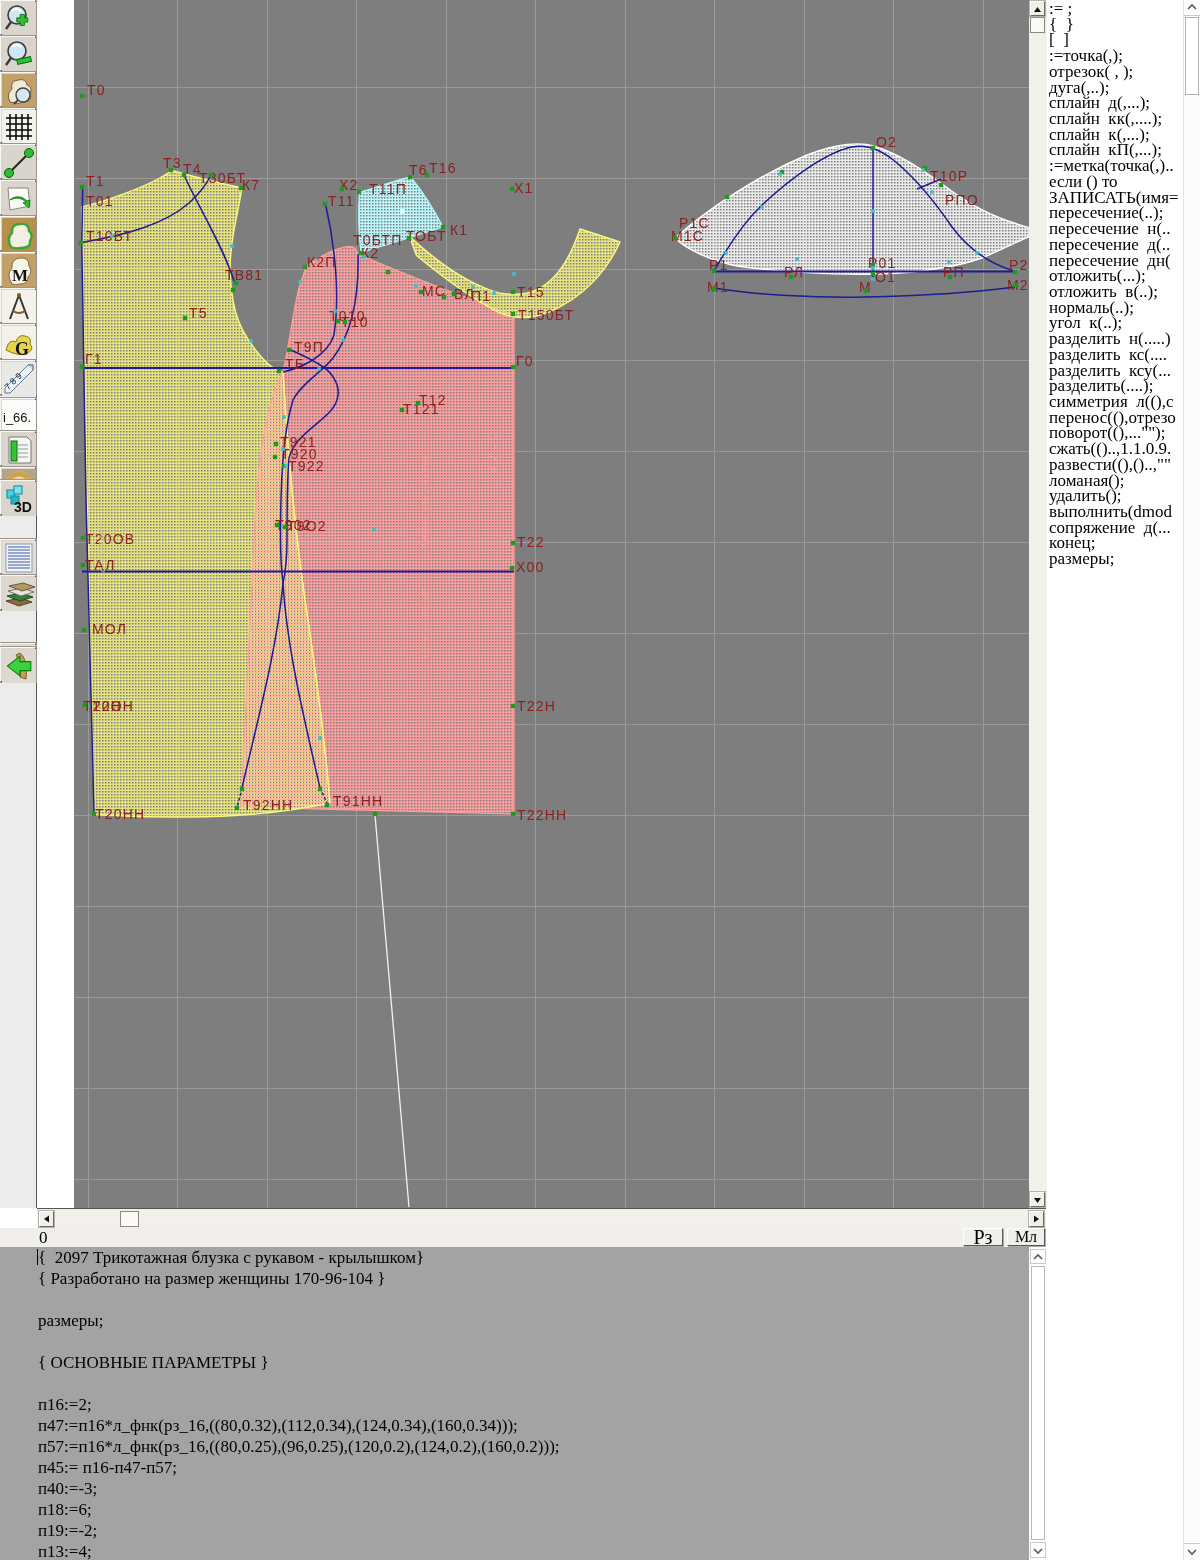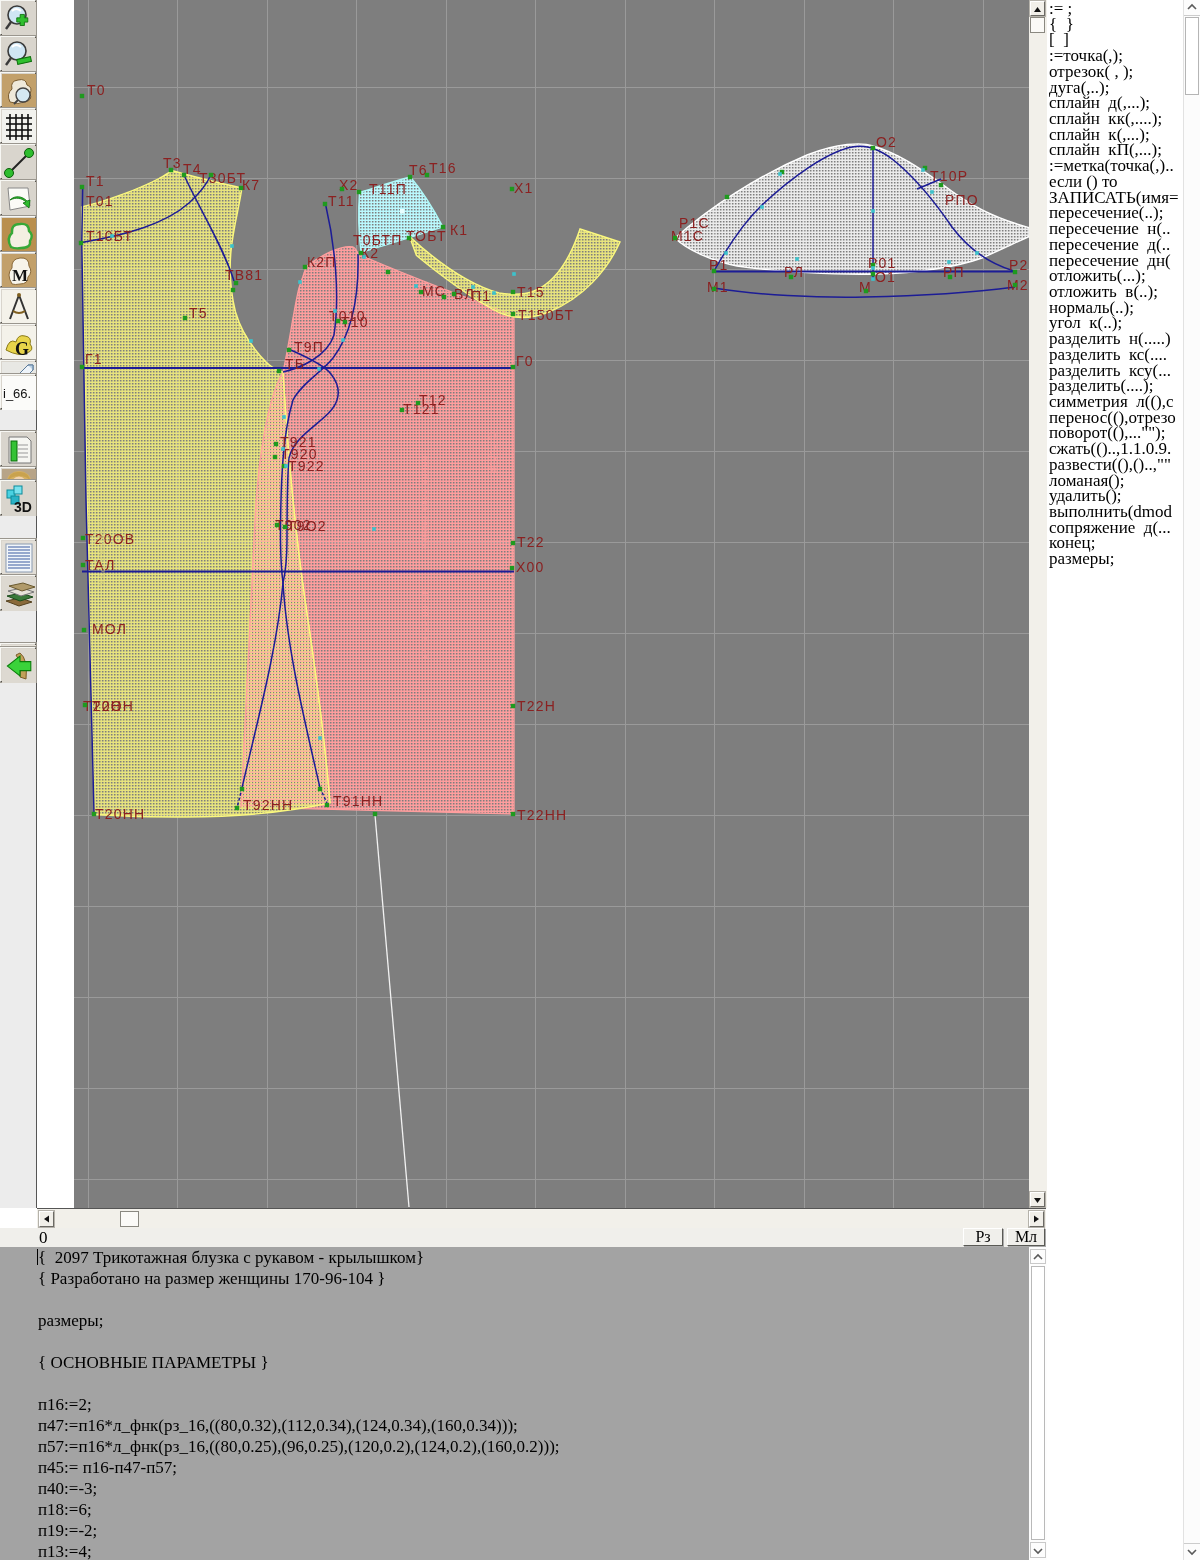--- a/index.html
+++ b/index.html
@@ -113,21 +113,21 @@
 
 <div class="tbtn" style="top:360px;">
       <svg width="34" height="34" viewBox="0 0 34 34">
         <rect width="34" height="34" fill="#e8e8e4"></rect>
         <path d="M3,26 L26,3 h5 v5 L8,31 h-5 z" fill="#eef4fa" stroke="#5a7a9a"></path>
         <path d="M26,3 h5 v5" fill="#b8d0e4" stroke="#5a7a9a"></path>
         <text x="4" y="27" font-family="Liberation Sans,sans-serif" font-size="9" fill="#223" transform="rotate(-45 7 25)">7 8 9</text>
       </svg>
     </div>
 
-<div class="tbtn" style="top:374px;">
+<div class="tbtn" style="top:398px;">
       <svg width="34" height="34" viewBox="0 0 34 34">
         <rect width="34" height="34" fill="#fbfbf9"></rect>
         <text x="1" y="22" font-family="Liberation Sans,sans-serif" font-size="13" fill="#111">i_66.</text>
       </svg>
     </div>
 
 <div class="tbtn" style="top:431px;">
       <svg width="34" height="34" viewBox="0 0 34 34">
         <rect width="34" height="34" fill="#d9d5cd"></rect>
         <path d="M7,4 h18 l4,4 v22 h-22 z" fill="#f6f6f2" stroke="#777"></path>
@@ -502,21 +502,21 @@
 <div class="abs" style="left:83px;top:2px;width:19px;height:16px;background:#fbfaf7;border:1px solid #8a8880;"></div>
 <div class="arrbtn" style="left:992px;top:2px;width:15px;height:16px;"><svg width="13" height="14">
           <path d="M9,7 L4,3.5 L4,10.5 Z" fill="#111"></path>
         </svg></div>
 </div>
 
 <div class="abs" style="left:0;top:1228px;width:1046px;height:19px;background:#f0efeb;">
 
 <div class="abs" style="left:39px;top:0px;font-family:'Liberation Serif',serif;font-size:17px;color:#000;">0</div>
 
-<div class="abs" style="left:963px;top:0px;width:40px;height:18px;background:#f0efeb;border:1px solid;border-color:#ffffff #5a5a55 #5a5a55 #ffffff;box-shadow:1px 1px 0 #aaa;font-family:'Liberation Serif',serif;font-size:16px;text-align:center;line-height:16px;">Рз</div>
+<div class="abs" style="left:963px;top:0px;width:40px;height:18px;background:#f0efeb;border:1px solid;border-color:#ffffff #5a5a55 #5a5a55 #ffffff;box-shadow:1px 1px 0 #aaa;font-family:'Liberation Serif',serif;font-size:20px;text-align:center;line-height:16px;">Рз</div>
 
 <div class="abs" style="left:1007px;top:0px;width:38px;height:18px;background:#f0efeb;border:1px solid;border-color:#ffffff #5a5a55 #5a5a55 #ffffff;box-shadow:1px 1px 0 #aaa;font-family:'Liberation Serif',serif;font-size:16px;text-align:center;line-height:16px;">Мл</div>
 </div>
 
 <div class="abs" style="left:0;top:1247px;width:1029px;height:313px;background:#a3a3a3;overflow:hidden;">
 <div class="abs" style="left:38px;top:0px;font-family:'Liberation Serif',serif;font-size:17px;line-height:21px;color:#000;white-space:pre;">{&nbsp;&nbsp;2097 Трикотажная блузка с рукавом - крылышком}<br>{ Разработано на размер женщины 170-96-104 }<br><br>размеры;<br><br>{ ОСНОВНЫЕ ПАРАМЕТРЫ }<br><br>п16:=2;<br>п47:=п16*л_фнк(рз_16,((80,0.32),(112,0.34),(124,0.34),(160,0.34)));<br>п57:=п16*л_фнк(рз_16,((80,0.25),(96,0.25),(120,0.2),(124,0.2),(160,0.2)));<br>п45:= п16-п47-п57;<br>п40:=-3;<br>п18:=6;<br>п19:=-2;<br>п13:=4;</div>
 
 <div class="abs" style="left:37px;top:2px;width:1px;height:16px;background:#000;"></div>
 </div>
 

